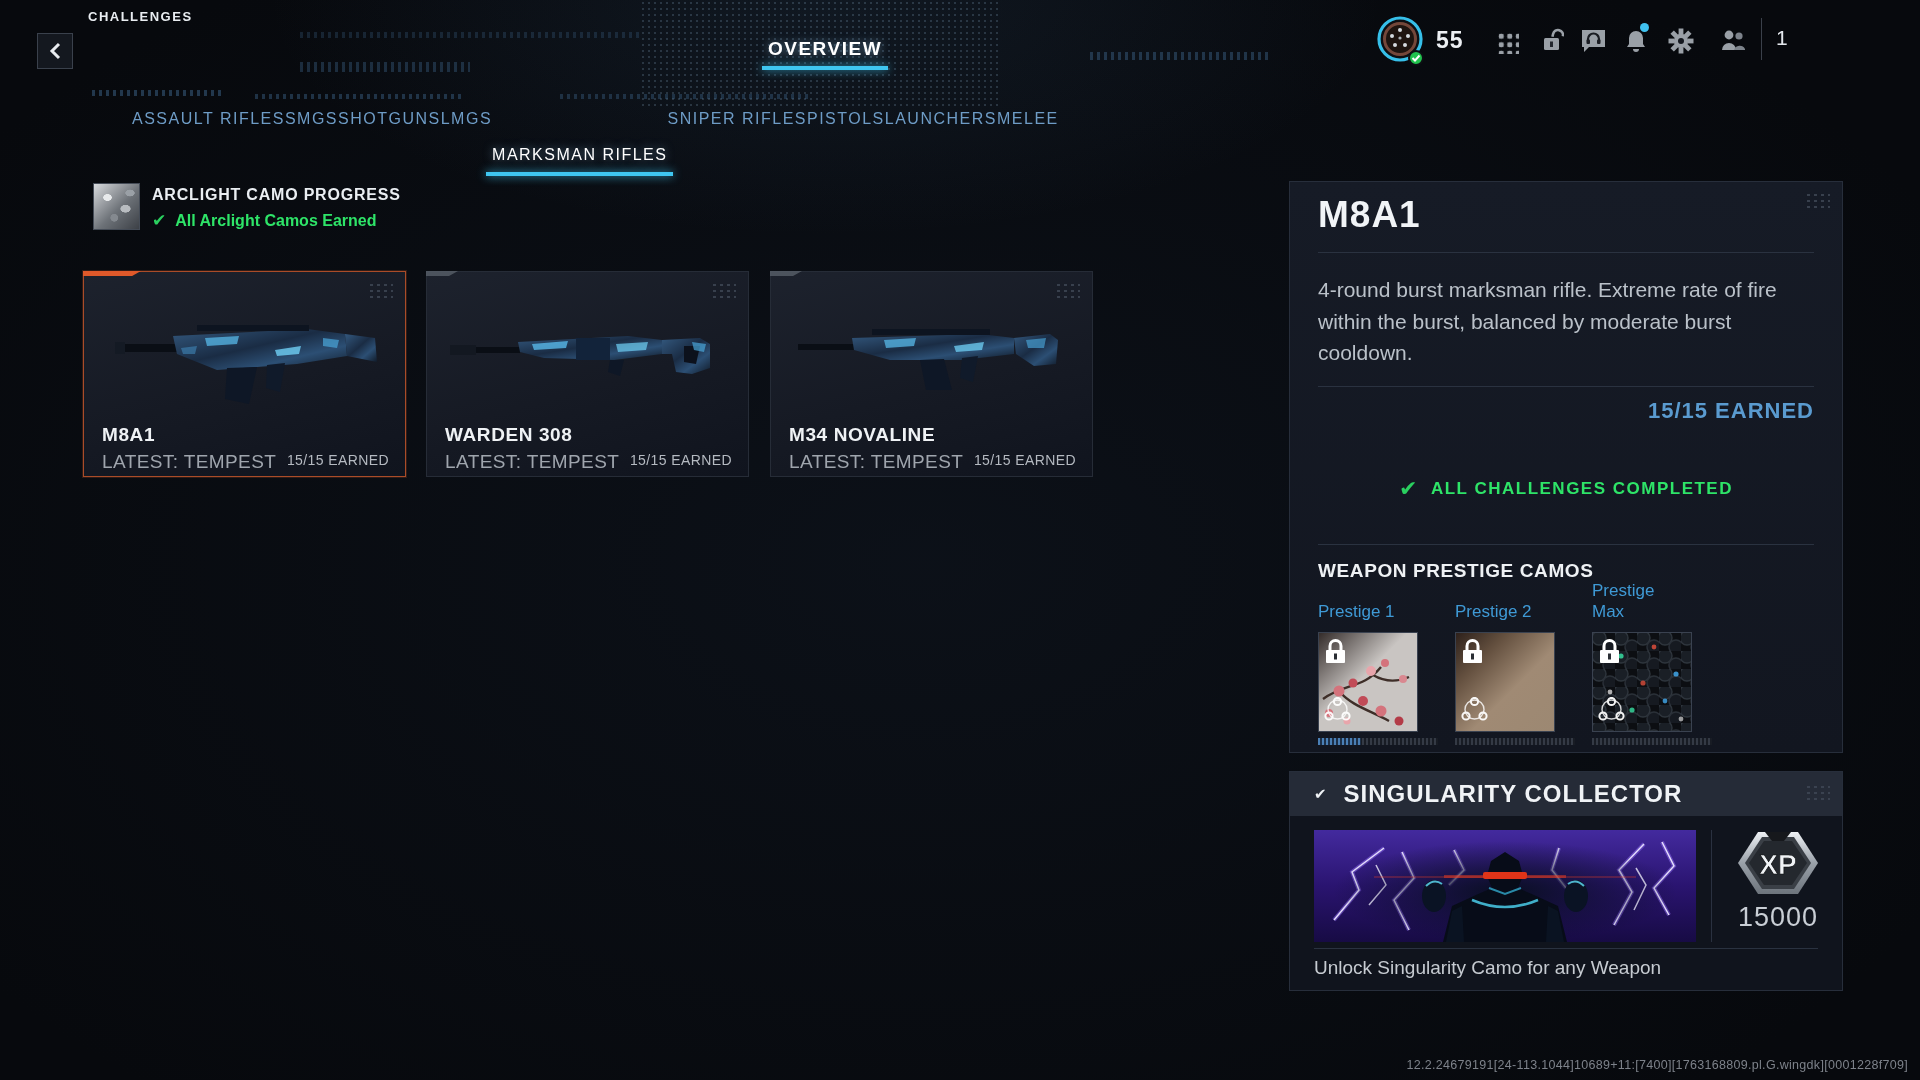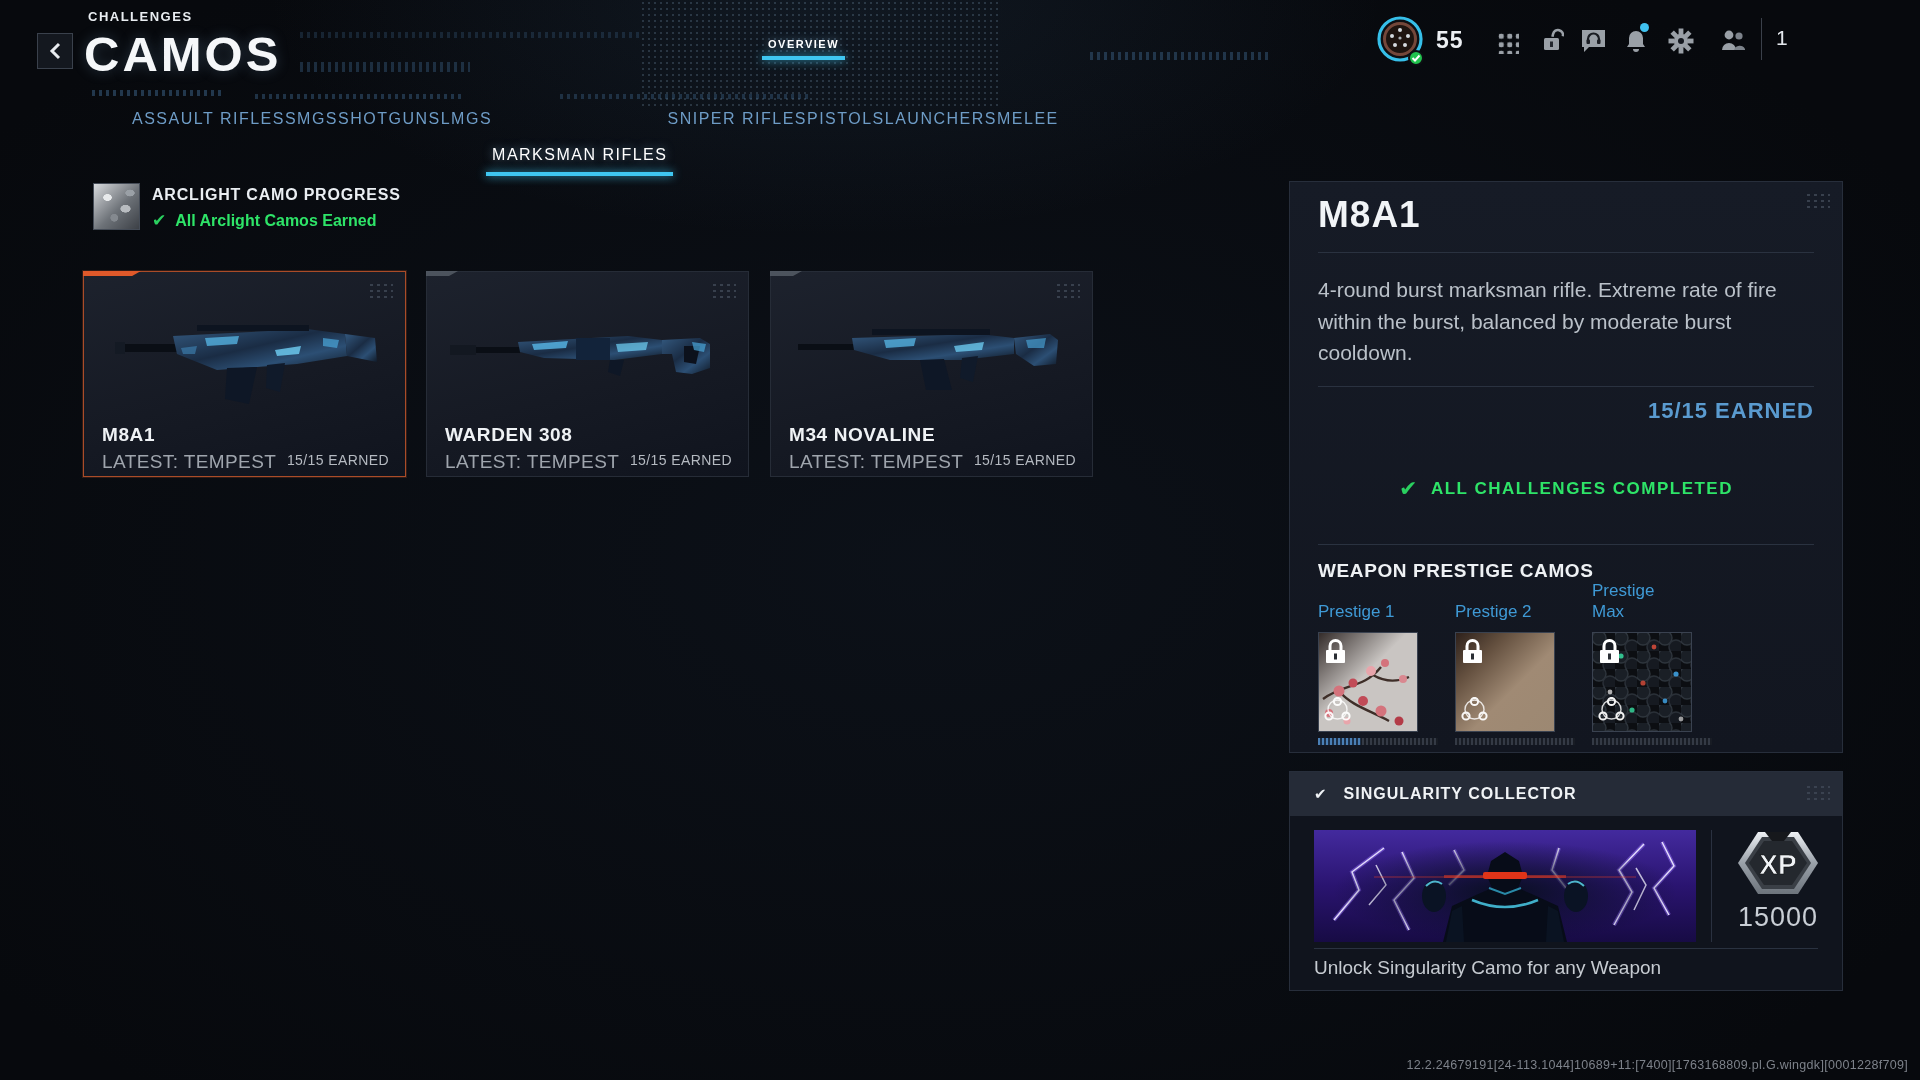--- a/index.html
+++ b/index.html
@@ -16,21 +16,21 @@
     background-image:radial-gradient(rgba(170,215,250,.8) 1px, transparent 1.3px);
     background-size:6px 6px;pointer-events:none;}
   
   .back-btn{position:absolute;left:37px;top:33px;width:34px;height:34px;background:#14181f;
     border:1px solid #3a414c;display:flex;align-items:center;justify-content:center;cursor:pointer;}
   .eyebrow{position:absolute;left:88px;top:9px;font-size:13px;font-weight:bold;letter-spacing:1.5px;color:#e9edf1;}
   .page-title{position:absolute;left:84px;top:26px;font-size:49px;font-weight:bold;letter-spacing:3px;color:#f5f7f9;
     text-shadow:0 0 14px rgba(150,200,240,.25);}
   .glitch{position:absolute;opacity:.4;background:repeating-linear-gradient(90deg,#4a7cab 0 3px,transparent 3px 7px);pointer-events:none;}
   .top-tabs{position:absolute;left:768px;top:38px;display:flex;gap:42px;align-items:flex-start;}
-  .top-tab{font-size:11px;letter-spacing:1.5px;color:#5e96c8;cursor:pointer;position:relative;padding-bottom:10px;}
+  .top-tab{font-size:19px;letter-spacing:1.5px;color:#5e96c8;cursor:pointer;position:relative;padding-bottom:10px;}
   .top-tab.active{color:#ffffff;font-weight:bold;text-shadow:0 0 10px rgba(160,220,255,.5);}
   .tab-underline{position:absolute;left:-6px;right:-6px;bottom:0;height:4px;background:#3fc6f0;
     box-shadow:0 0 10px rgba(63,198,240,.9);}
   
   .hdr-right{position:absolute;left:1372px;top:10px;height:56px;}
   .emblem{position:absolute;left:4px;top:5px;cursor:pointer;}
   .level{position:absolute;left:64px;top:17px;font-size:23px;font-weight:bold;color:#eceff3;letter-spacing:1px;}
   .grid-icon{position:absolute;left:124px;top:21px;width:23px;height:23px;cursor:pointer;
     background-image:radial-gradient(#9aa0a7 2.6px, transparent 2.9px);background-size:8.5px 8.5px;background-position:1px 1px;}
   .h-icon{position:absolute;top:18px;cursor:pointer;}
@@ -85,21 +85,21 @@
   .lock-badge{position:absolute;left:5px;top:5px;}
   .mastery-badge{position:absolute;left:5px;bottom:5px;opacity:.95;}
   .pbar{position:relative;height:7px;margin-top:6px;width:100%;
     background:repeating-linear-gradient(90deg,#343a45 0 2px,#181c24 2px 4px);}
   .pbar-fill{position:absolute;left:0;top:0;bottom:0;width:36%;
     background:repeating-linear-gradient(90deg,#4a7fb5 0 2px,#1d3048 2px 4px);}
   
   .sing-panel{left:1289px;top:771px;width:552px;height:218px;background:#10141d;cursor:pointer;}
   .sing-header{position:absolute;left:0;top:0;right:0;height:44px;background:#252b37;display:flex;align-items:center;}
   .sing-header .check{color:#f0f3f6;font-size:15px;margin-left:24px;}
-  .sing-title{font-size:16px;font-weight:bold;letter-spacing:1px;color:#f0f3f6;margin-left:17px;}
+  .sing-title{font-size:24px;font-weight:bold;letter-spacing:1px;color:#f0f3f6;margin-left:17px;}
   .sing-banner{position:absolute;left:24px;top:58px;width:382px;height:112px;overflow:hidden;}
   .sing-vdiv{position:absolute;left:421px;top:58px;width:1px;height:112px;background:#2a3140;}
   .xp-medal{position:absolute;left:442px;top:52px;}
   .xp-value{position:absolute;left:434px;top:130px;width:108px;text-align:center;font-size:27px;letter-spacing:1px;color:#c9ced5;}
   .sing-div{position:absolute;left:24px;right:24px;top:176px;height:1px;background:#2a3240;}
   .sing-desc{position:absolute;left:24px;top:185px;font-size:19px;color:#c6cbd1;}
   
   .version{position:absolute;right:12px;top:1058px;font-size:12.5px;letter-spacing:.3px;color:#7d828a;}
 </style>
 </head>
@@ -107,21 +107,20 @@
 
 <div class="stage">
   <div class="halftone"></div>
 
   <div class="back-btn">
     <svg width="12" height="18" viewBox="0 0 12 18">
       <polyline points="10,2 3,9 10,16" fill="none" stroke="#e8ebef" stroke-width="3"></polyline>
     </svg>
   </div>
   <div class="eyebrow">CHALLENGES</div>
-  <div class="page-title">CAMOS</div>
   <div class="glitch" style="left:92px;top:90px;width:130px;height:6px;"></div>
   <div class="glitch" style="left:300px;top:62px;width:170px;height:10px;opacity:.3;"></div>
   <div class="glitch" style="left:255px;top:94px;width:210px;height:5px;opacity:.35;"></div>
   <div class="glitch" style="left:560px;top:94px;width:250px;height:5px;opacity:.3;"></div>
   <div class="glitch" style="left:1090px;top:52px;width:180px;height:8px;opacity:.35;"></div>
   <div class="glitch" style="left:300px;top:32px;width:340px;height:6px;opacity:.22;"></div>
 
   <div class="top-tabs">
     <div class="top-tab active">
       <span>OVERVIEW</span>

